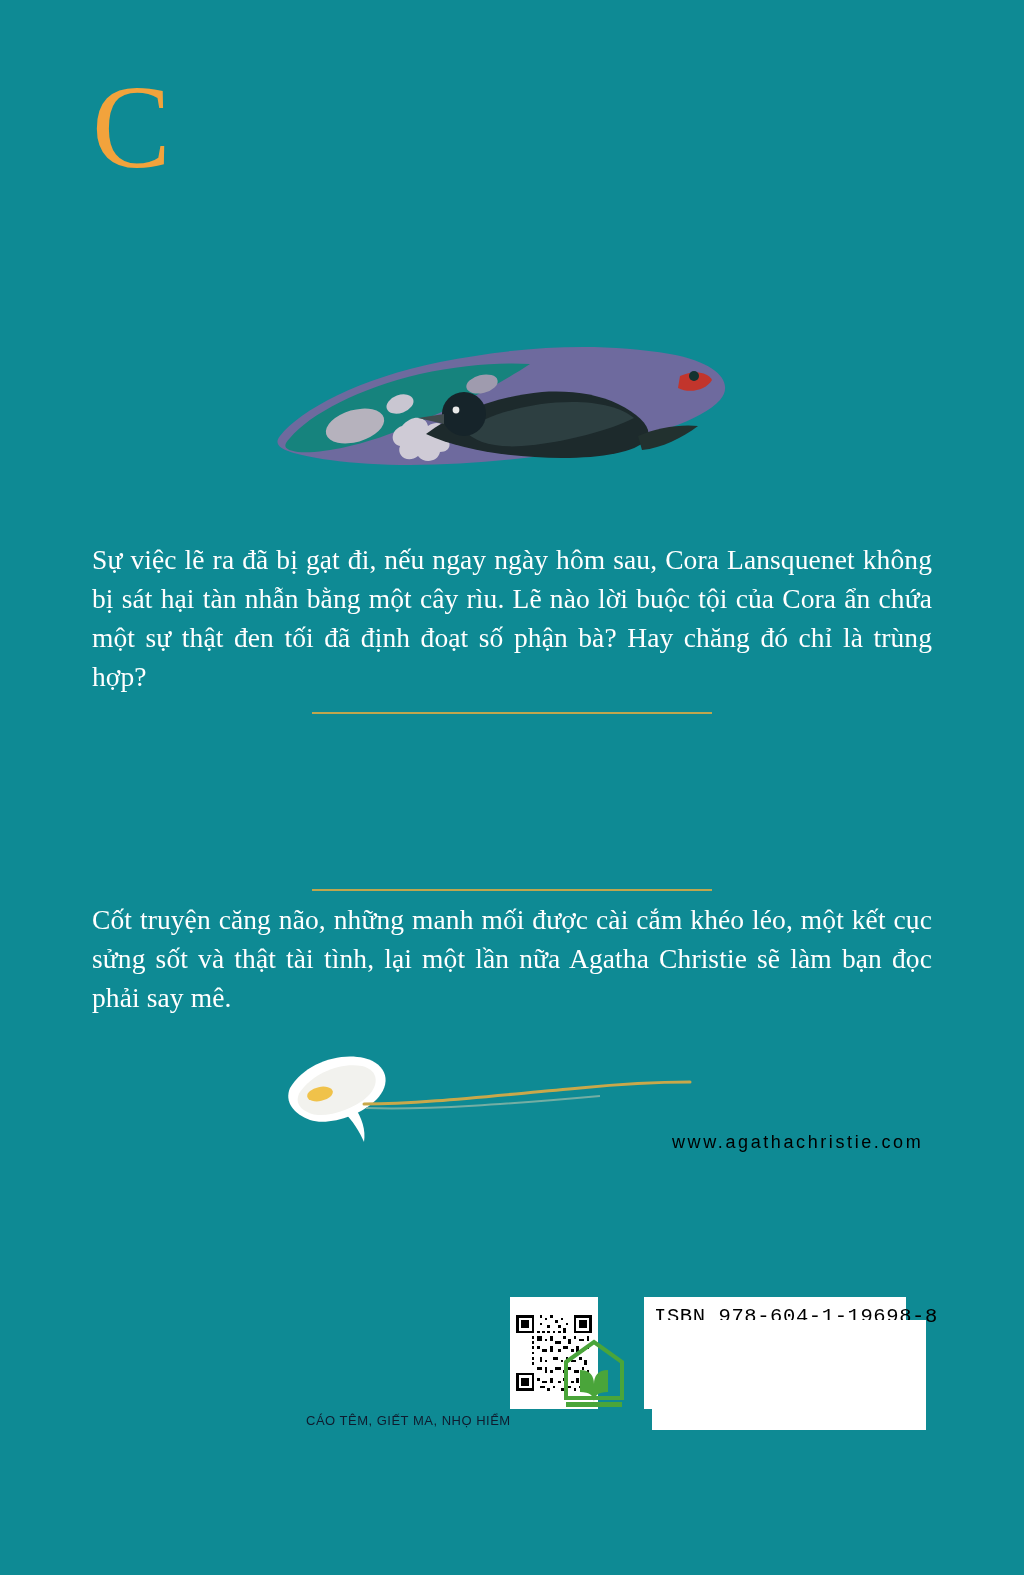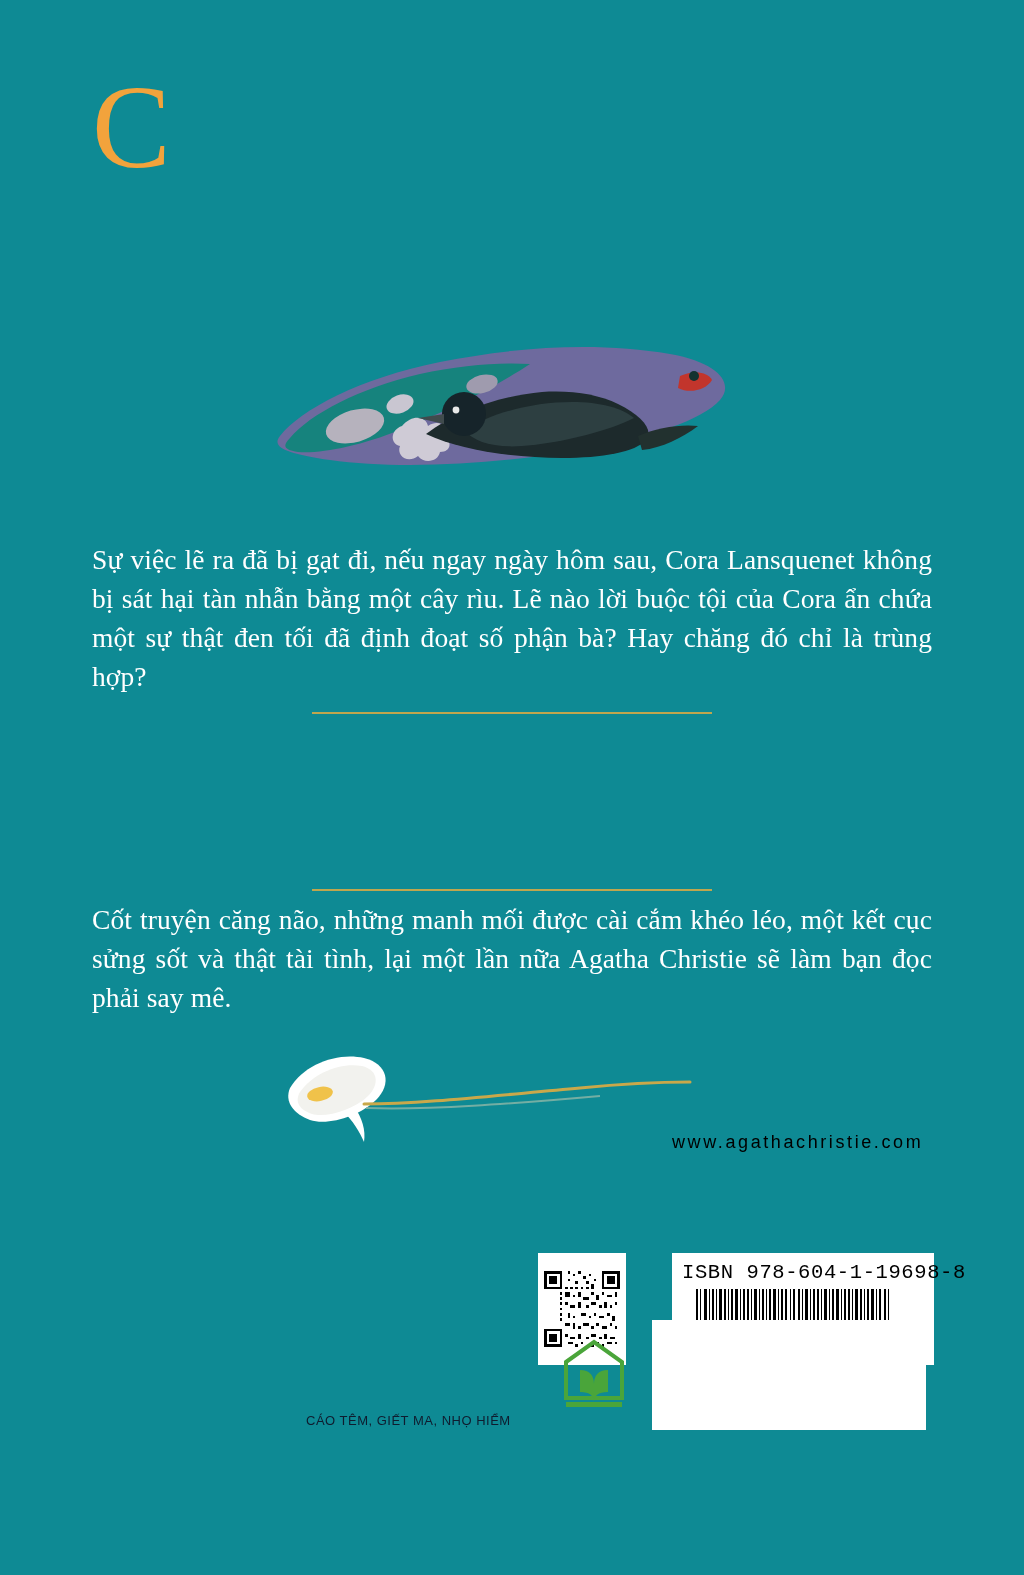--- a/index.html
+++ b/index.html
@@ -106,26 +106,26 @@
     font-family: "Liberation Sans", sans-serif;
     font-size: 18px;
     letter-spacing: 2.6px;
     white-space: nowrap;
     margin-top: 14px;
   }
 
   
   .barcode-block {
     position: absolute;
-    left: 538px;
+    left: 510px;
     top: 1209px;
     width: 396px;
     height: 200px;
     display: flex;
-    align-items: center;
+    align-items: flex-end;
     gap: 24px;
   }
   .qr-box {
     width: 100px;
     height: 100px;
     background: #ffffff;
     padding: 6px;
     box-sizing: content-box;
   }
   .qr-inner {

